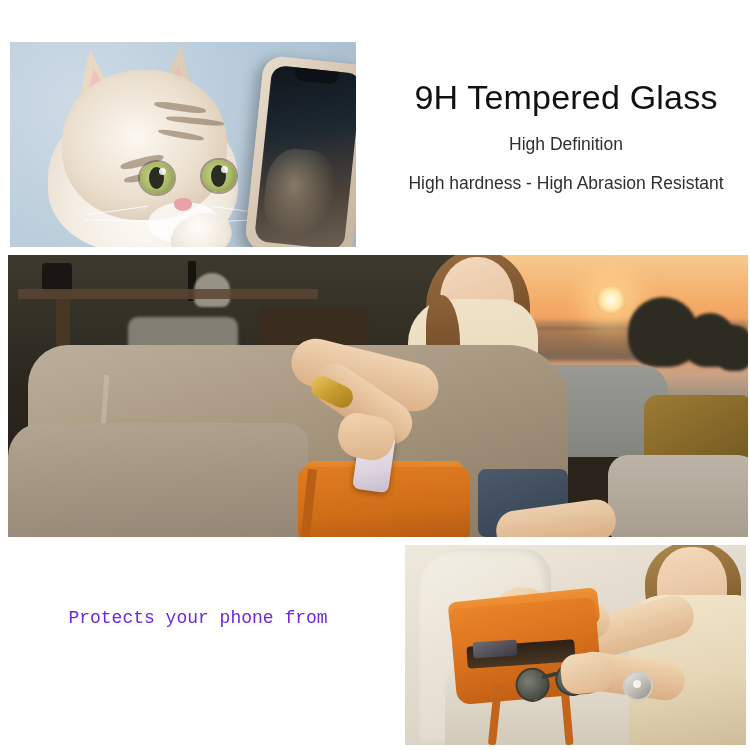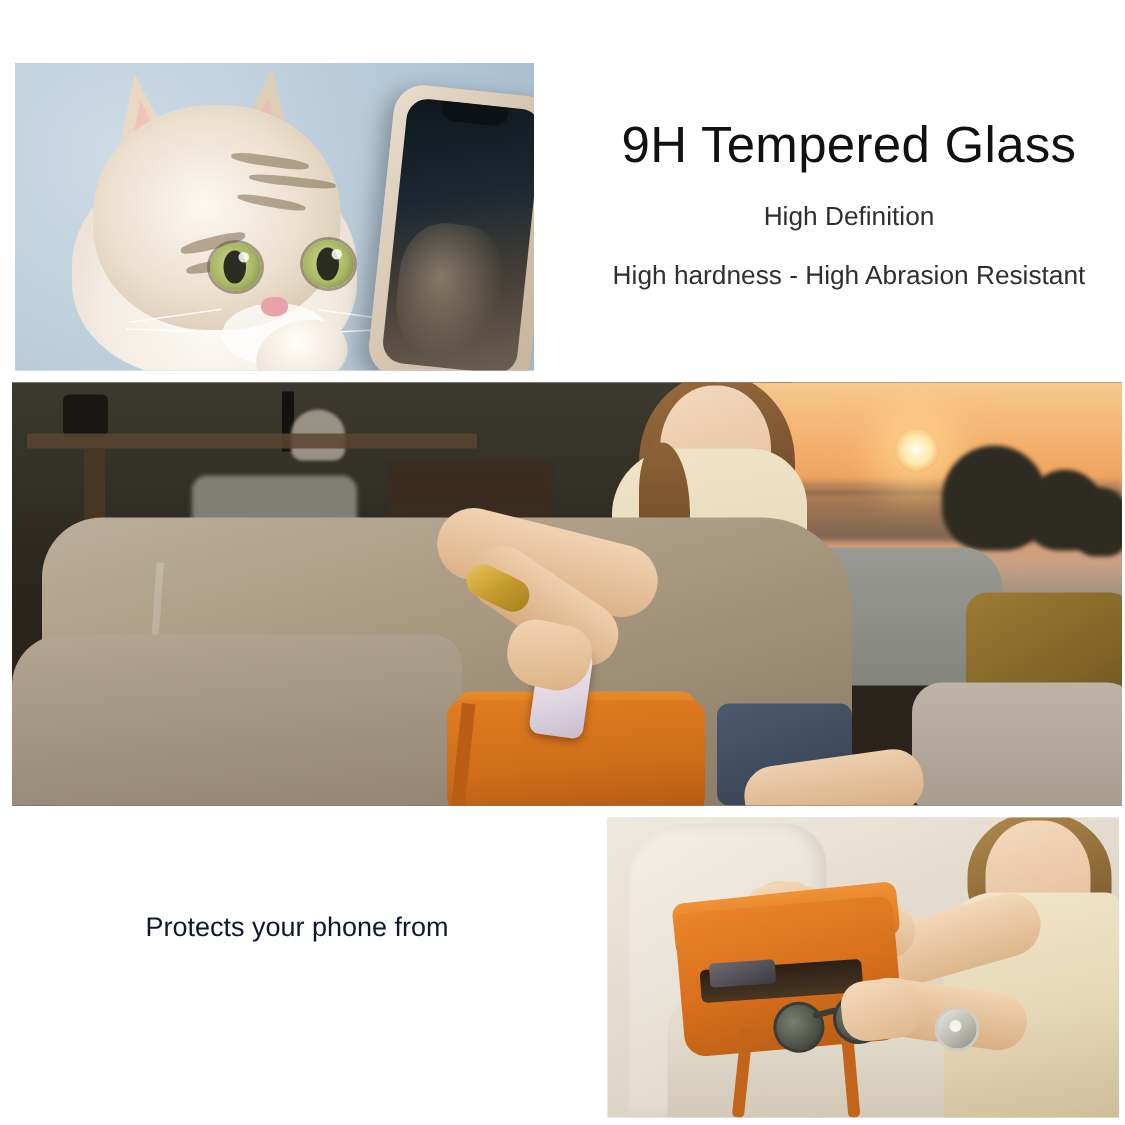--- a/index.html
+++ b/index.html
@@ -123,21 +123,21 @@
     background:linear-gradient(180deg,#e98b2c 0%,#d2701e 100%);}
   .bag-strap{position:absolute;left:296px;top:214px;width:9px;height:76px;background:#b85f15;transform:rotate(6deg);}
   .mid-jeans{position:absolute;left:470px;top:214px;width:90px;height:68px;border-radius:8px;
     background:linear-gradient(160deg,#4c5a6d 0%,#32404f 100%);}
   .mid-leg{position:absolute;left:488px;top:250px;width:120px;height:42px;border-radius:20px;
     background:linear-gradient(180deg,#eccfae 0%,#d8ad82 100%);transform:rotate(-8deg);}
 
   
   #protect-text{position:absolute;left:12px;top:592px;width:372px;text-align:center;}
   #protect-text .h1{font-size:34px;color:#111;line-height:1.15;}
-  #protect-text .sub{font-size:18px;color:#0f172a;line-height:1.6;margin-top:12px;}
+  #protect-text .sub{font-size:18px;color:#6d28d9;line-height:1.6;margin-top:12px;font-family:Liberation Mono, monospace;}
   #protect-text .sub2{font-size:18px;color:#2f2f2f;line-height:1.6;margin-top:2px;}
 
   
   #theft-photo{left:405px;top:545px;width:341px;height:200px;background:#ded7cb;}
   .sofa-cream{position:absolute;left:0;top:0;width:341px;height:200px;
     background:linear-gradient(160deg,#efe9dd 0%,#e2dacc 45%,#cfc6b6 100%);}
   .sofa-cream-back{position:absolute;left:14px;top:4px;width:132px;height:196px;border-radius:40px 28px 0 0;
     background:linear-gradient(150deg,#f4efe5 0%,#ddd5c6 100%);box-shadow:inset -5px 0 10px rgba(0,0,0,.09);}
   .sofa-cream-seat{position:absolute;left:40px;top:118px;width:260px;height:82px;border-radius:24px 24px 0 0;
     background:linear-gradient(180deg,#e8e1d4 0%,#d2c9b8 100%);}

